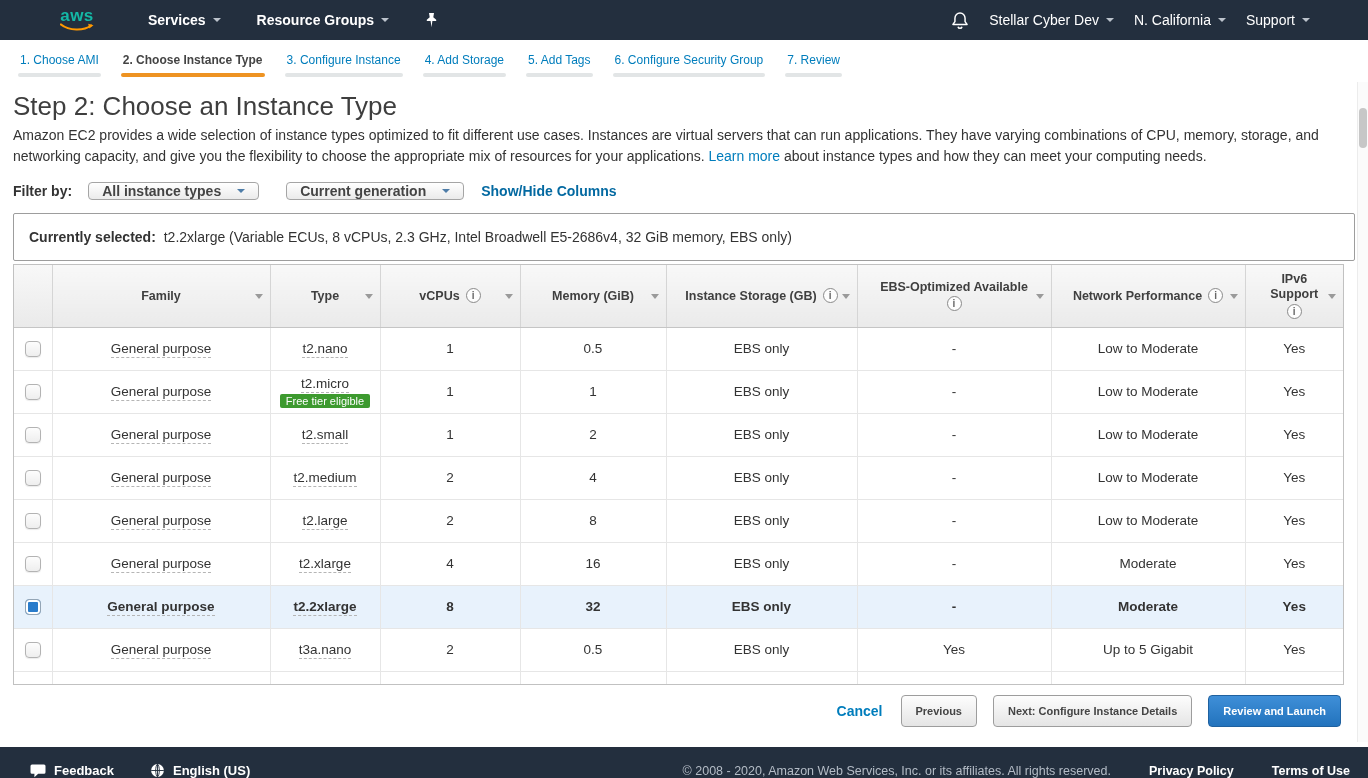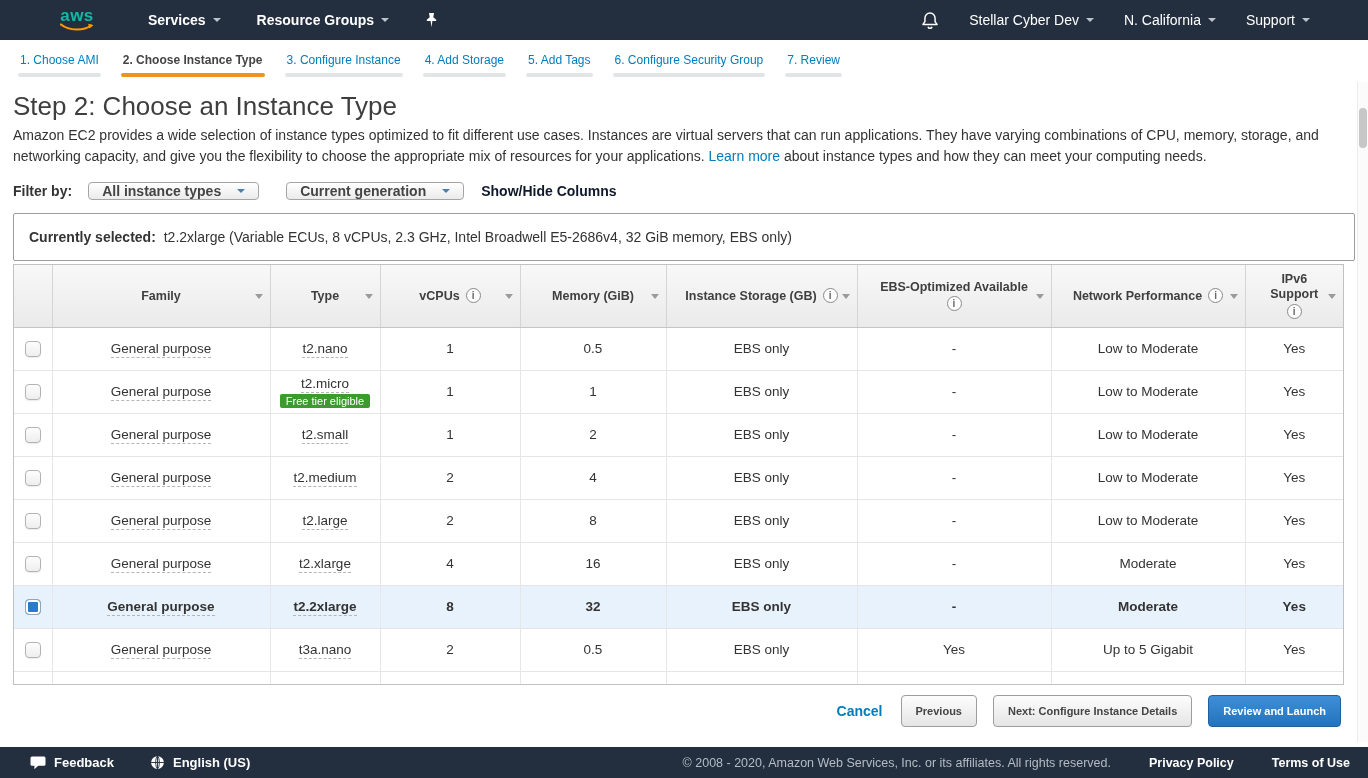--- a/index.html
+++ b/index.html
@@ -10,21 +10,21 @@
   }
 
   
   .topnav { height:40px; background:#232f3e; display:flex; align-items:center; padding-left:60px; }
   .logo { display:flex; flex-direction:column; align-items:center; margin-right:54px; cursor:pointer; }
   .logo-text { color:#14b8a6; font-weight:700; font-size:17px; line-height:15px; letter-spacing:.5px; }
   .nav-left { display:flex; align-items:center; gap:36px; }
   .nav-item { color:#fff; font-size:14px; display:inline-flex; align-items:center; gap:7px; cursor:pointer; white-space:nowrap; }
   .nav-item.bold { font-weight:700; }
   .caret { width:0; height:0; border-left:4px solid transparent; border-right:4px solid transparent; border-top:4px solid #bcc3cc; display:inline-block; }
-  .nav-right { margin-left:auto; display:flex; align-items:center; gap:30px; padding-right:58px; }
+  .nav-right { margin-left:auto; display:flex; align-items:center; gap:20px; padding-right:58px; }
   .icon-btn { display:inline-flex; align-items:center; cursor:pointer; }
 
   
   .wizard { display:flex; gap:20px; padding:13px 0 6px 18px; background:#fff; }
   .step { display:flex; flex-direction:column; cursor:pointer; }
   .step-label { font-size:12px; color:#007dbc; padding:0 2px; white-space:nowrap; }
   .step.active .step-label { color:#444; font-weight:700; }
   .step-bar { height:4px; background:#e2e5e6; border-radius:2px; margin-top:6px; }
   .step.active .step-bar { background:#ee9322; }
 
@@ -34,21 +34,21 @@
   .desc { font-size:14px; color:#333; line-height:21px; margin:0; width:1330px; }
   .desc a { color:#007dbc; cursor:pointer; text-decoration:none; }
 
   .filter-row { display:flex; align-items:center; margin-top:15px; }
   .filter-label { font-weight:700; font-size:14px; color:#333; margin-right:16px; }
   .dropdown { display:inline-flex; align-items:center; gap:16px; height:18px; padding:0 13px;
     font-family:inherit; font-weight:700; font-size:14px; color:#444;
     background:linear-gradient(#ffffff,#ebebeb); border:1px solid #a5a5a5; border-radius:4px; cursor:pointer; }
   .dropdown + .dropdown { margin-left:27px; }
   .dropdown .caret { border-top-color:#4e7da8; }
-  .showhide { font-weight:700; font-size:14px; color:#0f172a; margin-left:17px; cursor:pointer; }
+  .showhide { font-weight:700; font-size:14px; color:#0369a1; margin-left:17px; cursor:pointer; }
 
   .selected-box { margin-top:13px; border:1px solid #9d9d9d; border-radius:2px; padding:15px 15px; font-size:14px; color:#333; }
   .selected-box b { margin-right:4px; }
 
   
   .table-wrap { margin-top:3px; width:1331px; height:421px; overflow:hidden; border:1px solid #c1c1c1; }
   table { border-collapse:collapse; table-layout:fixed; width:1329px; }
   th { background:linear-gradient(#f8f8f8,#eaeaea); border-right:1px solid #d5d5d5; border-bottom:1px solid #c5c5c5;
        font-size:12.5px; color:#3f3f3f; font-weight:700; height:62px; position:relative; text-align:center; padding:2px 14px; }
   th:last-child { border-right:none; }
@@ -73,21 +73,21 @@
   .checkbox.checked { background:#2a7ccb; border-color:#94a5b5; box-shadow:inset 0 0 0 2px #fff; }
 
   
   .actions { display:flex; align-items:center; justify-content:flex-end; gap:16px; margin:10px 14px 0 0; }
   .link-btn { color:#007dbc; font-size:14px; font-weight:700; cursor:pointer; margin-right:2px; }
   .btn { height:32px; padding:0 14px; font-family:inherit; font-size:11px; font-weight:700; border-radius:4px; cursor:pointer; }
   .btn.gray { background:linear-gradient(#fdfdfd,#e5e5e5); border:1px solid #9d9d9d; color:#444; }
   .btn.primary { background:linear-gradient(#3f8fd8,#2273bd); border:1px solid #1f619f; color:#fff; }
 
   
-  footer { position:absolute; left:0; right:0; bottom:0; height:31px; background:#232f3e; display:flex; align-items:center;
+  footer { position:absolute; left:0; right:0; bottom:0; height:31px; background:#232f3e; display:flex; align-items:flex-end;
     padding:0 18px 0 30px; color:#fff; }
   .f-item { display:flex; align-items:center; gap:8px; font-size:13px; font-weight:700; margin-right:36px; cursor:pointer; }
   .f-copy { margin-left:auto; color:#b4bcc6; font-size:12.5px; }
   .f-link { font-size:12.5px; font-weight:700; margin-left:38px; cursor:pointer; color:#fff; }
 
   
   .v-scrollbar { position:absolute; top:82px; right:0; width:11px; height:660px; background:#fbfbfb; border-left:1px solid #ececec; }
   .v-thumb { position:absolute; top:26px; left:1px; width:8px; height:40px; border-radius:4px; background:#c7c7c7; cursor:pointer; }
 </style>
 </head>

